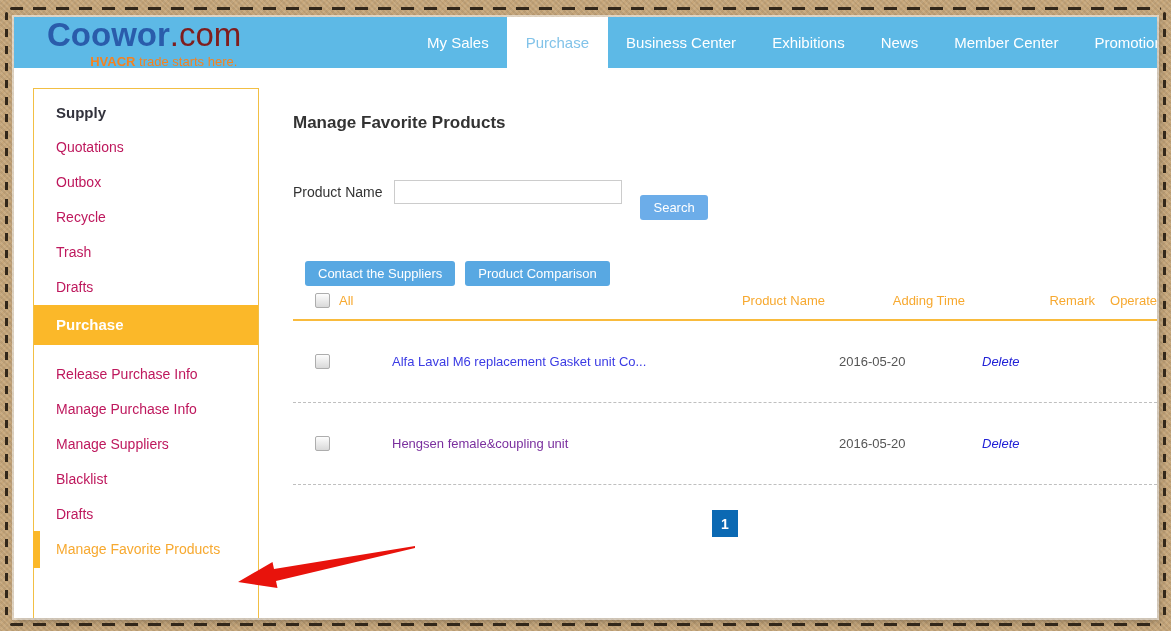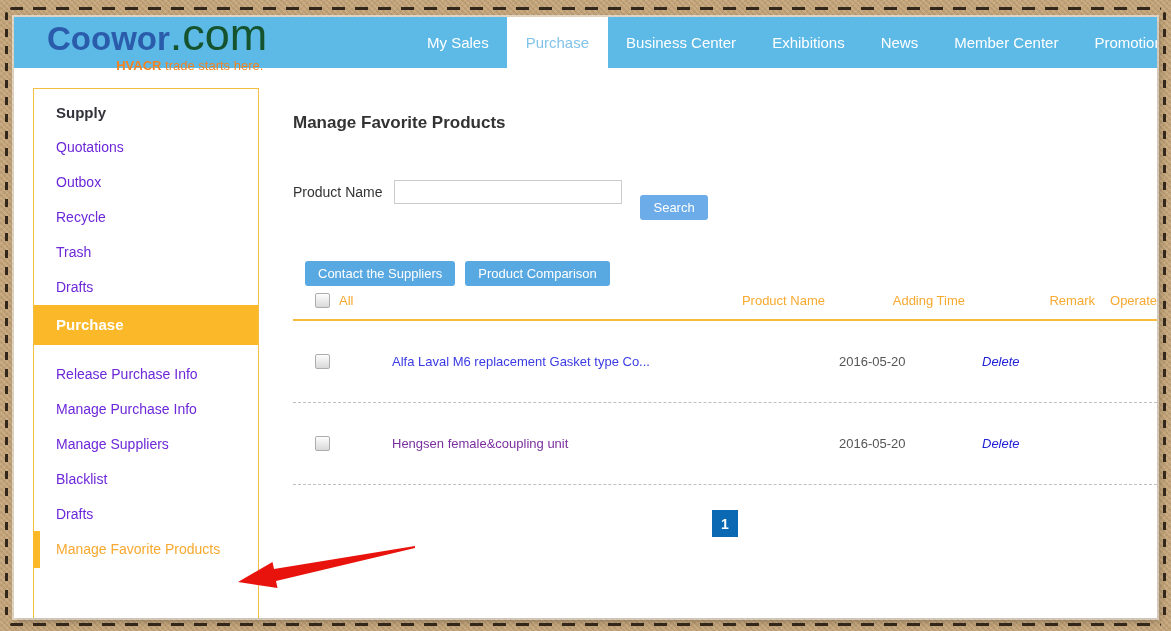--- a/index.html
+++ b/index.html
@@ -19,33 +19,33 @@
   .stitch-right{right:5px;top:12px;bottom:12px;width:3px;
     background:repeating-linear-gradient(180deg,#32271a 0 8px,transparent 8px 17px);border-radius:2px;}
 
   .page{position:absolute;left:14px;top:17px;width:1143px;height:601px;background:#fff;
     overflow:hidden;box-shadow:0 0 0 2px rgba(255,255,255,.55),2px 3px 7px rgba(0,0,0,.3);}
 
   
   .topbar{position:absolute;left:0;top:0;right:0;height:51px;background:#5db9e6;}
   .logo{position:absolute;left:33px;top:3px;line-height:30px;cursor:pointer;}
   .logo-name{font-size:33px;font-weight:bold;color:#2a5cab;}
-  .logo-tld{font-size:45px;color:#14532d;}
+  .logo-tld{font-size:33px;color:#7f1d1d;}
   .tagline{text-align:right;font-size:13px;color:#f5821f;line-height:12px;margin-top:0;padding-right:4px;}
   .tagline b{font-weight:bold;}
   .nav{position:absolute;left:395px;top:0;height:51px;display:flex;white-space:nowrap;}
   .nav-item{line-height:51px;padding:0 18px;color:#fff;font-size:15px;cursor:pointer;}
   .nav-item.active{background:#fff;color:#82c3e9;padding:0 19px;}
 
   
   .sidebar{position:absolute;left:19px;top:71px;width:224px;height:530px;background:#fff;
     border:1px solid #f2bf44;}
   .side-title{padding:15px 0 9px 22px;font-size:15px;font-weight:bold;color:#32323c;}
   .side-list{list-style:none;margin:0;padding:0;}
-  .side-list li{height:35px;line-height:35px;padding-left:22px;font-size:14px;color:#6d28d9;
+  .side-list li{height:35px;line-height:35px;padding-left:22px;font-size:14px;color:#be185d;
     cursor:pointer;position:relative;}
   .side-section-head{height:40px;line-height:40px;background:#fbb829;color:#fff;
     font-size:15px;font-weight:bold;padding-left:22px;cursor:pointer;}
   .side-list.purchase{padding-top:12px;}
   .side-list li.current{color:#f7a930;}
   .side-list li.current::before{content:"";position:absolute;left:-1px;top:-1px;width:7px;height:37px;
     background:#fbb829;}
 
   
   .main{position:absolute;left:279px;top:51px;width:864px;height:550px;}
@@ -149,21 +149,21 @@
         <div>Product Name</div>
         <div>Adding Time</div>
         <div>Remark</div>
         <div>Operate</div>
       </div>
 
       <div class="trow">
         <div class="cell-check">
           <span class="checkbox"></span>
         </div>
-        <div><a class="product-link">Alfa Laval M6 replacement Gasket type Co...</a></div>
+        <div><a class="product-link">Alfa Laval M6 replacement Gasket unit Co...</a></div>
         <div class="cell-date">2016-05-20</div>
         <div class="cell-op"><a class="delete-link">Delete</a></div>
         <div></div>
       </div>
 
       <div class="trow">
         <div class="cell-check">
           <span class="checkbox"></span>
         </div>
         <div><a class="product-link visited">Hengsen female&amp;coupling unit</a></div>

